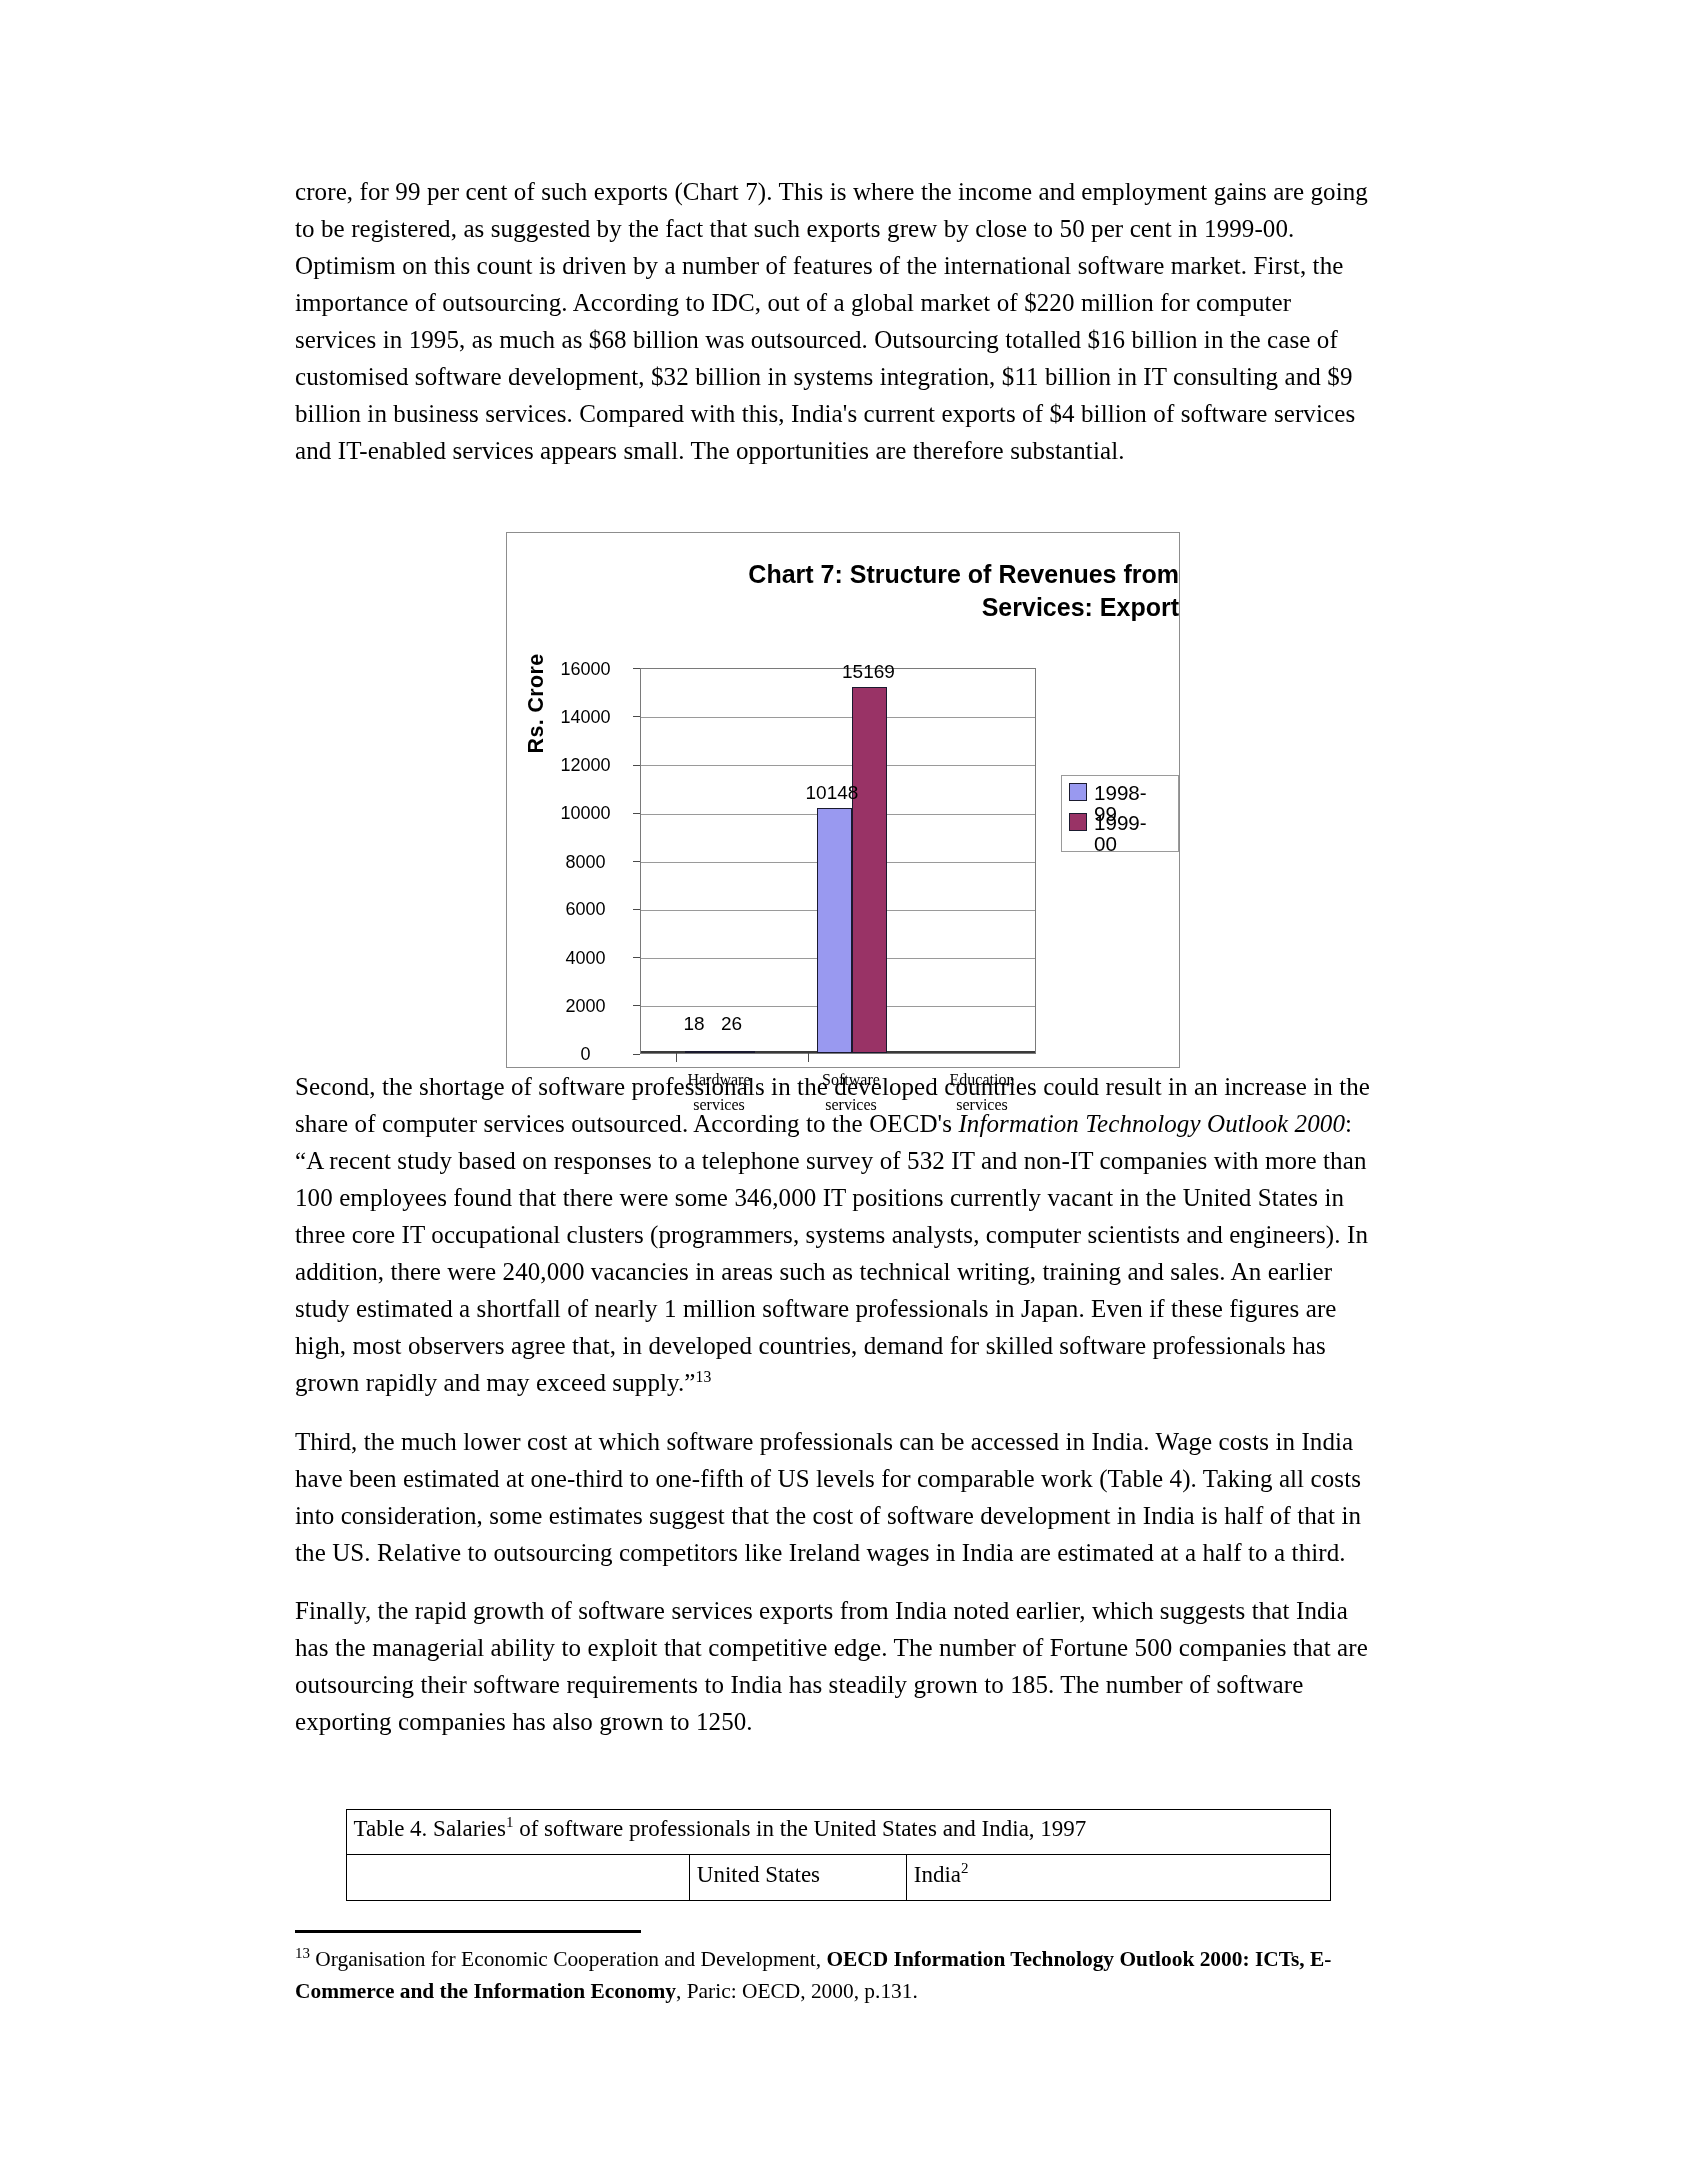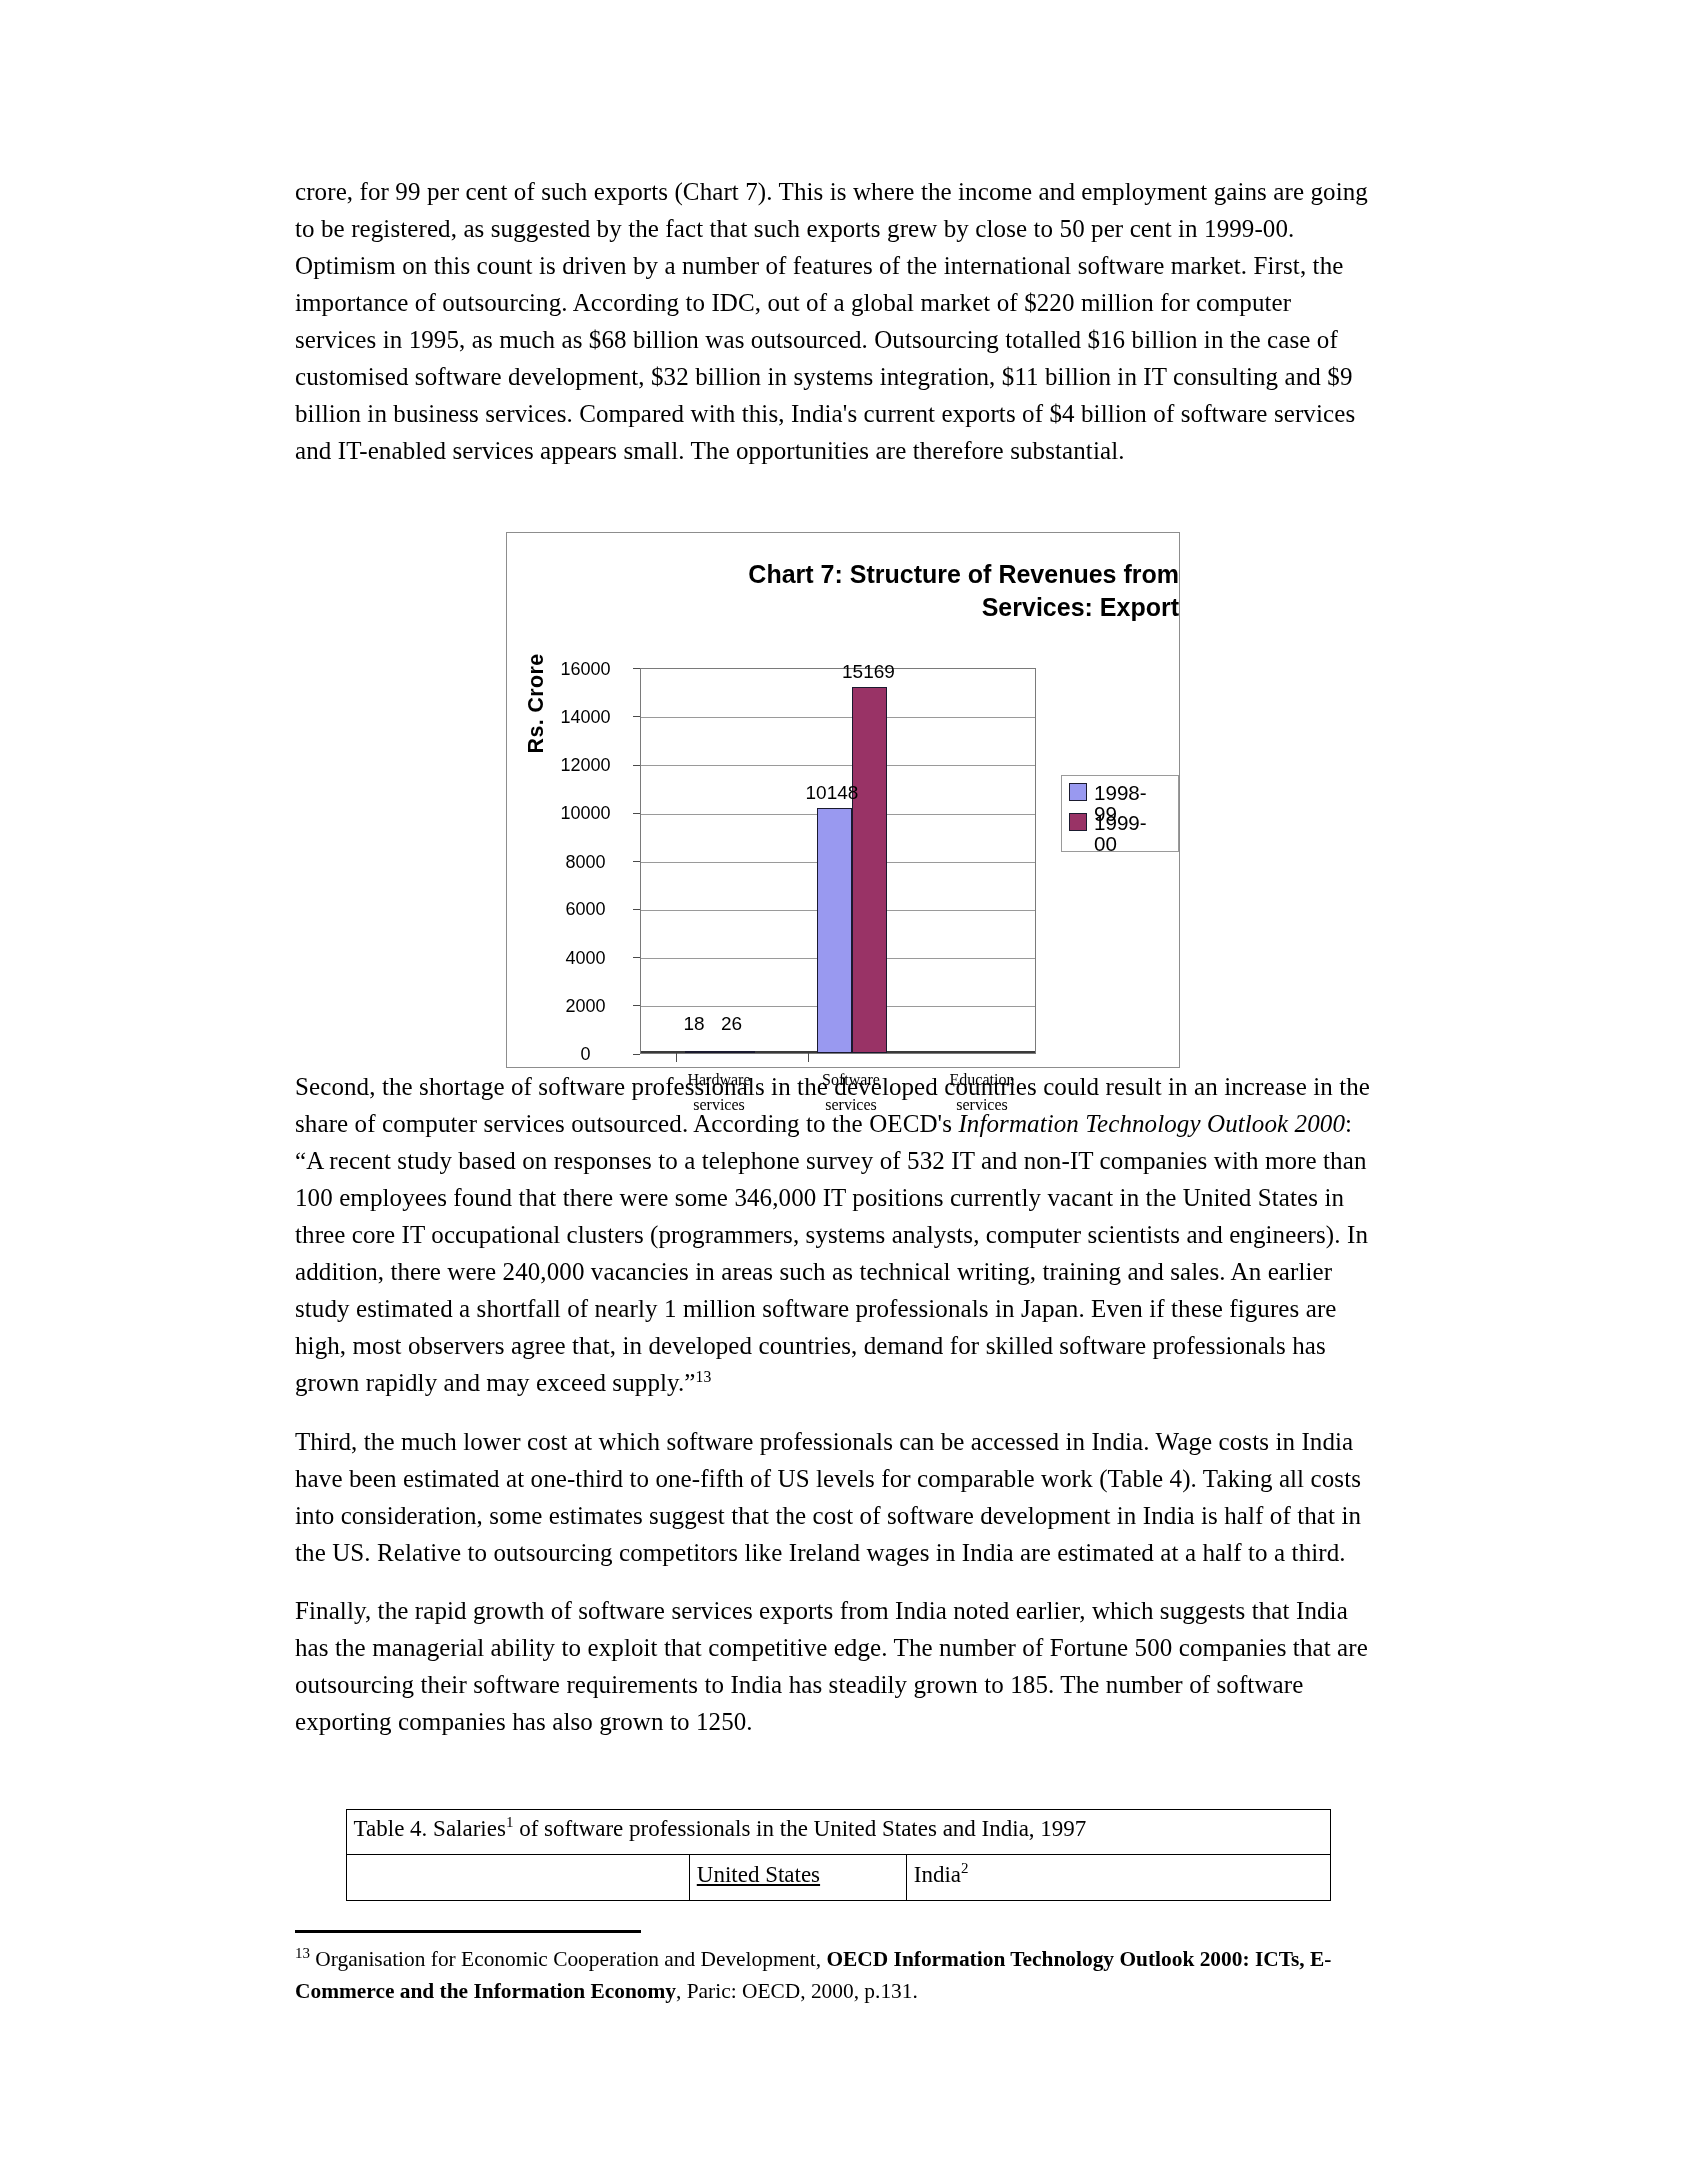--- a/index.html
+++ b/index.html
@@ -215,21 +215,21 @@
     font-family: "Liberation Serif", "DejaVu Serif", serif;
   }
   .tbl td {
     border: 1.6px solid #000;
     padding: 3.3px 6.6px 5px 6.6px;
     vertical-align: top;
     line-height: 31px;
     height: 36px;
   }
   .tbl .c1 { width: 346px; }
-  .tbl .c2 { width: 210px; text-decoration: underline; }
+  .tbl .c2 { width: 210px; }
   .tbl .c3 { width: 428px; margin-left: 22px; }
   .tbl sup {
     font-size: 15px;
     vertical-align: super;
     line-height: 0;
   }
 
   
   .fn-rule {
     position: absolute;

